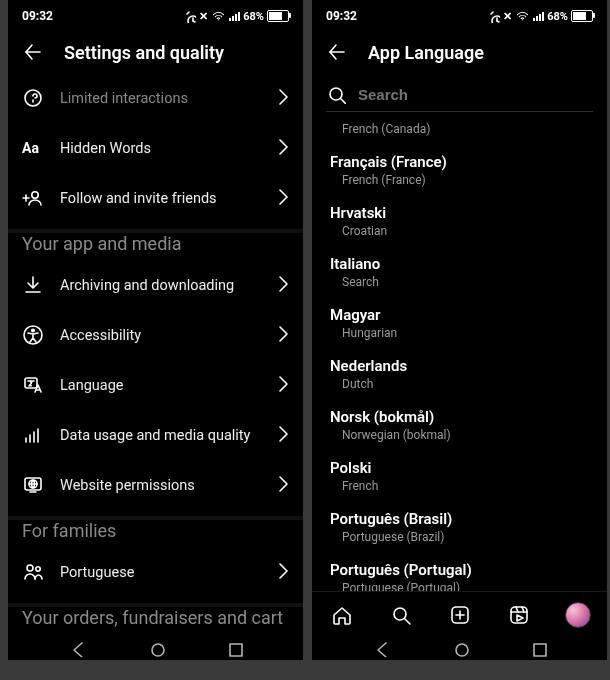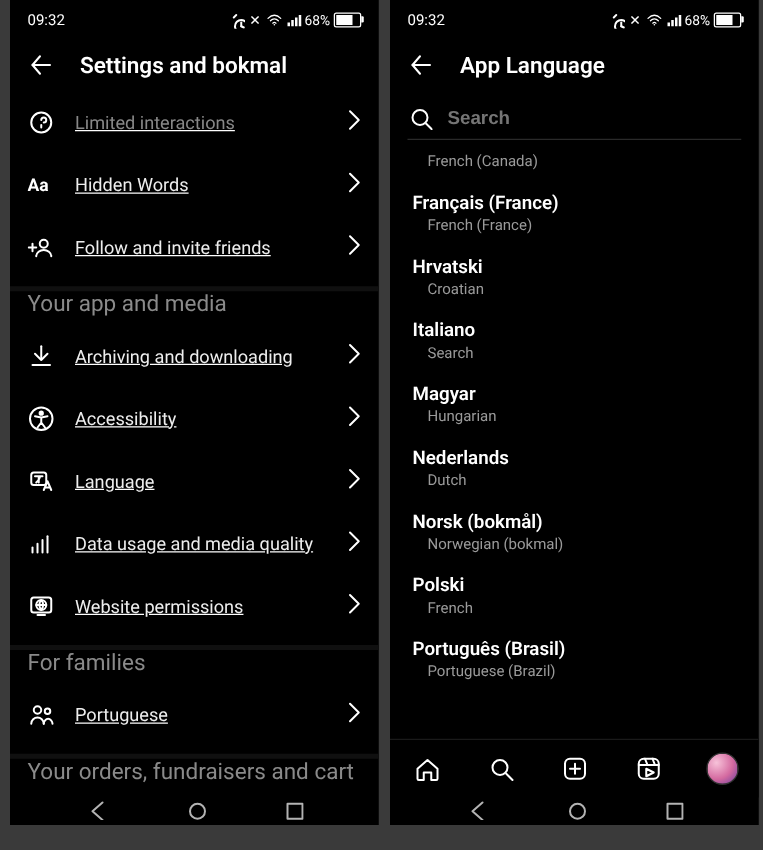--- a/index.html
+++ b/index.html
@@ -1,36 +1,36 @@
 <!DOCTYPE html>
 <html><head>
 <meta charset="utf-8">
 <style>
   html,body{margin:0;padding:0;background:#3a3a3a;font-family:-apple-system,BlinkMacSystemFont,'Segoe UI',Roboto,sans-serif;}
   .stage{width:610px;height:680px;position:relative;background:#3a3a3a;}
   .phone{position:absolute;top:0;width:295px;height:660px;background:#000;color:#fff;overflow:hidden;font-size:13px;}
   .phone.left{left:8px;}
   .phone.right{left:312px;}
   
-  .status{display:flex;justify-content:space-between;align-items:center;height:26px;padding:3px 14px 0;font-size:12px;font-weight:400;}
+  .status{display:flex;justify-content:space-between;align-items:center;height:26px;padding:3px 14px 0;font-size:12px;font-weight:700;}
   .status .r{display:flex;gap:3px;align-items:center;font-size:11px;}
   .status .sig{display:inline-flex;align-items:flex-end;gap:1px;}
   .status .sig i{width:2px;background:#fff;display:inline-block;}
   .status .batt{display:inline-flex;align-items:center;position:relative;width:20px;height:10px;border:1px solid #fff;border-radius:2px;}
   .status .batt::after{content:"";position:absolute;right:-3px;top:2px;width:2px;height:5px;background:#fff;border-radius:0 1px 1px 0;}
   .status .batt .fill{position:absolute;left:1px;top:1px;bottom:1px;width:65%;background:#fff;}
   
   .hdr{display:flex;align-items:center;gap:20px;padding:12px 14px 10px;}
   .hdr .back{width:22px;height:22px;display:flex;align-items:center;justify-content:center;}
   .hdr h1{margin:0;font-size:18px;font-weight:600;}
   
   .search{display:flex;align-items:center;gap:10px;margin:4px 14px 6px;height:34px;border-bottom:1px solid #2a2a2a;}
   .search input{background:transparent;border:0;outline:0;color:#aaa;font-size:15px;flex:1;font-weight:bold;}
   
-  .row{display:flex;align-items:center;gap:16px;padding:10px 14px;min-height:30px;text-decoration:underline;}
+  .row{display:flex;align-items:center;gap:16px;padding:10px 14px;min-height:30px;}
   .row .ico{width:22px;height:22px;display:flex;align-items:center;justify-content:center;color:#fff;flex:none;}
   .row .lbl{flex:1;font-size:14.5px;color:#eee;}
   .row .chev{color:#888;flex:none;}
   .section{padding:0 14px 6px;color:#8a8a8a;font-size:18px;border-top:4px solid #101010;margin-top:6px;}
   .cut .lbl{color:#888;}
   
   .langs{padding:0 18px 0;}
   .lang{padding:8px 0 9px;}
   .lang .p{font-size:15px;font-weight:600;color:#fff;}
   .lang .s{font-size:12px;color:#9a9a9a;margin-top:2px;margin-left:12px;}
@@ -182,21 +182,21 @@
             <span class="fill"></span>
           </span>
     </span>
   </div>
   <div class="hdr">
     <span class="back">
           <svg width="22" height="22">
             <use href="#i-back"></use>
           </svg>
         </span>
-    <h1>Settings and bokmal</h1>
+    <h1>Settings and quality</h1>
   </div>
   <div class="scroll">
     <div class="row cut">
       <span class="ico">
             <svg width="22" height="22">
               <use href="#i-limited"></use>
             </svg>
           </span>
       <span class="lbl">Limited interactions</span>
       <span class="chev"><svg width="16" height="22">
@@ -380,20 +380,24 @@
             <div class="s">Norwegian (bokmal)</div>
           </div>
           <div class="lang">
             <div class="p">Polski</div>
             <div class="s">French</div>
           </div>
           <div class="lang">
             <div class="p">Português (Brasil)</div>
             <div class="s">Portuguese (Brazil)</div>
           </div>
+          <div class="lang">
+            <div class="p">Português (Portugal)</div>
+            <div class="s">Portuguese (Portugal)</div>
+          </div>
         </div>
   </div>
   <div class="nav">
     <span class="nitem">
           <svg width="24" height="22">
             <use href="#i-home"></use>
           </svg>
         </span>
     <span class="nitem">
           <svg width="22" height="22">

